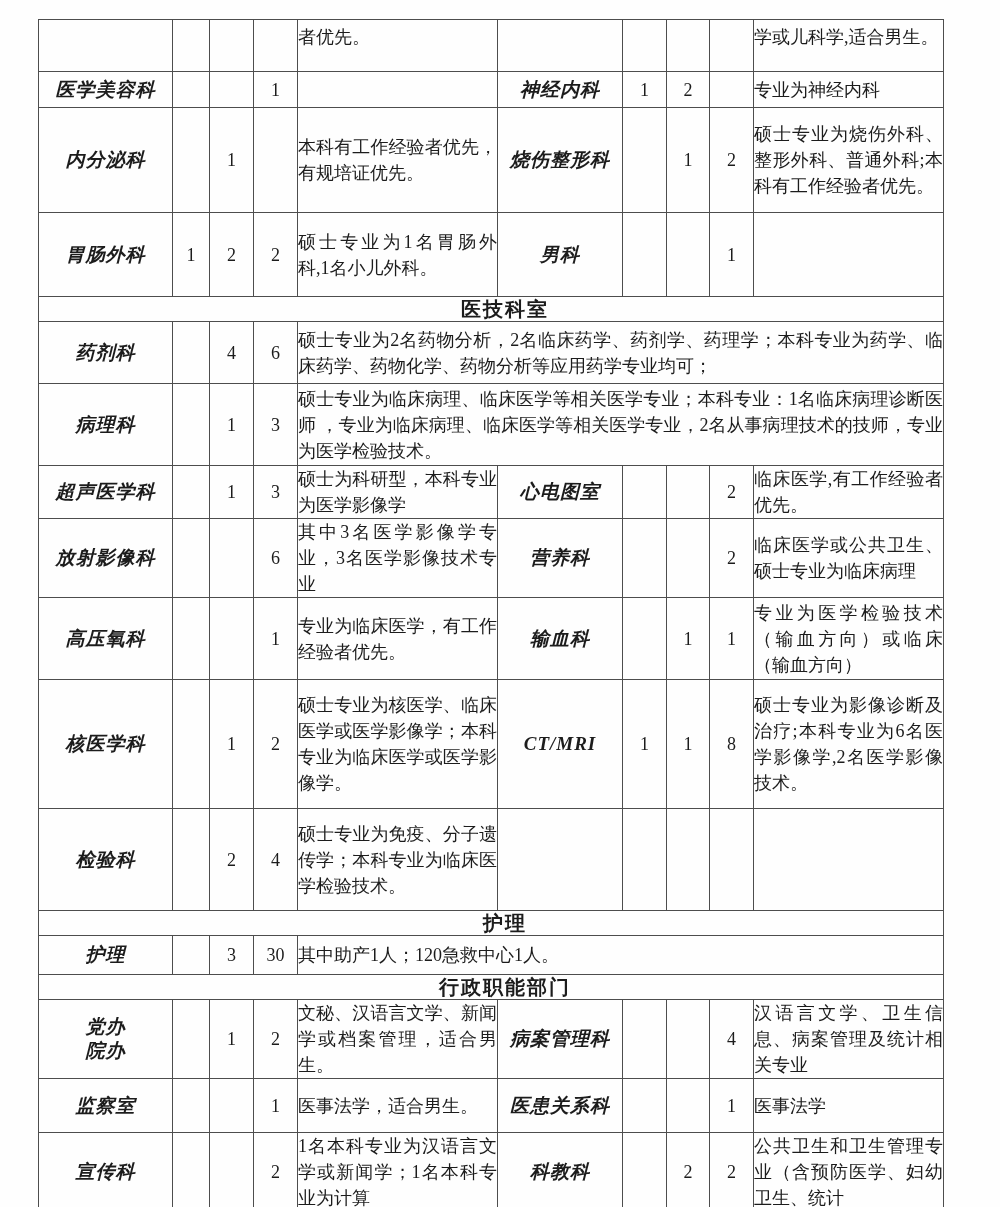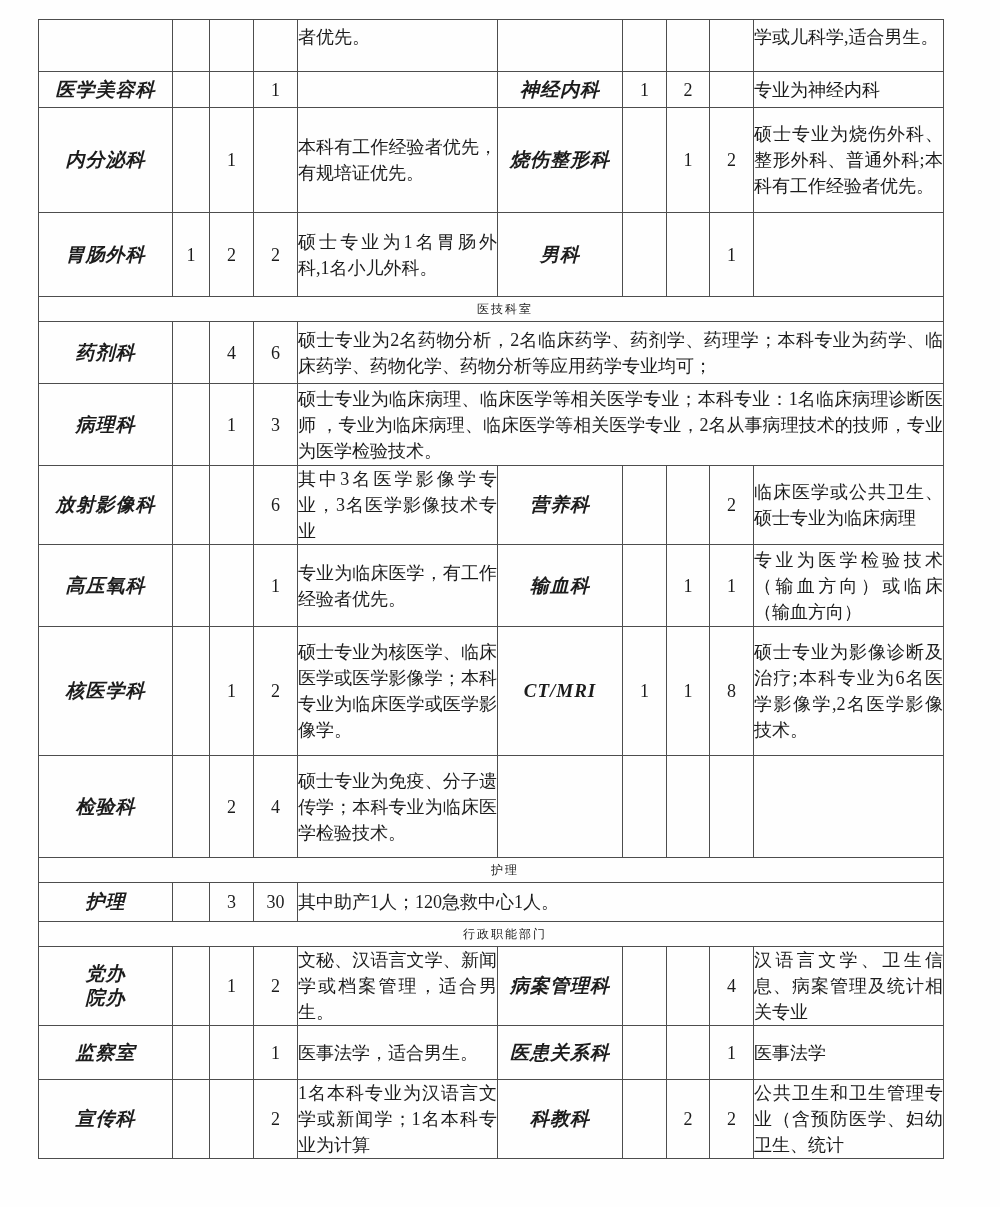--- a/index.html
+++ b/index.html
@@ -47,22 +47,22 @@
   td.txt {
     font-size: 18px;
     line-height: 26px;
     text-align: justify;
     text-justify: inter-character;
     padding: 1px 6px;
   }
   tr.section td {
     text-align: center;
     font-family: "Liberation Sans", "DejaVu Sans", sans-serif;
-    font-weight: 400;
-    font-size: 12px;
+    font-weight: 700;
+    font-size: 20px;
     line-height: 24px;
     letter-spacing: 2px;
     padding-left: 28px;
   }
   tr.top td {
     vertical-align: top;
   }
   tr.top td.txt {
     padding-top: 4px;
   }
@@ -143,20 +143,32 @@
           <td class="num">6</td>
           <td class="txt" colspan="6">硕士专业为2名药物分析，2名临床药学、药剂学、药理学；本科专业为药学、临床药学、药物化学、药物分析等应用药学专业均可；</td>
         </tr>
         <tr style="height: 82px;">
           <td class="dept">病理科</td>
           <td class="num"></td>
           <td class="num">1</td>
           <td class="num">3</td>
           <td class="txt" colspan="6">硕士专业为临床病理、临床医学等相关医学专业；本科专业：1名临床病理诊断医师 ，专业为临床病理、临床医学等相关医学专业，2名从事病理技术的技师，专业为医学检验技术。</td>
         </tr>
+        <tr style="height: 52px;">
+          <td class="dept">超声医学科</td>
+          <td class="num"></td>
+          <td class="num">1</td>
+          <td class="num">3</td>
+          <td class="txt">硕士为科研型，本科专业为医学影像学</td>
+          <td class="dept">心电图室</td>
+          <td class="num"></td>
+          <td class="num"></td>
+          <td class="num">2</td>
+          <td class="txt">临床医学,有工作经验者优先。</td>
+        </tr>
         <tr style="height: 77px;">
           <td class="dept">放射影像科</td>
           <td class="num"></td>
           <td class="num"></td>
           <td class="num">6</td>
           <td class="txt">其中3名医学影像学专业，3名医学影像技术专业</td>
           <td class="dept">营养科</td>
           <td class="num"></td>
           <td class="num"></td>
           <td class="num">2</td>

